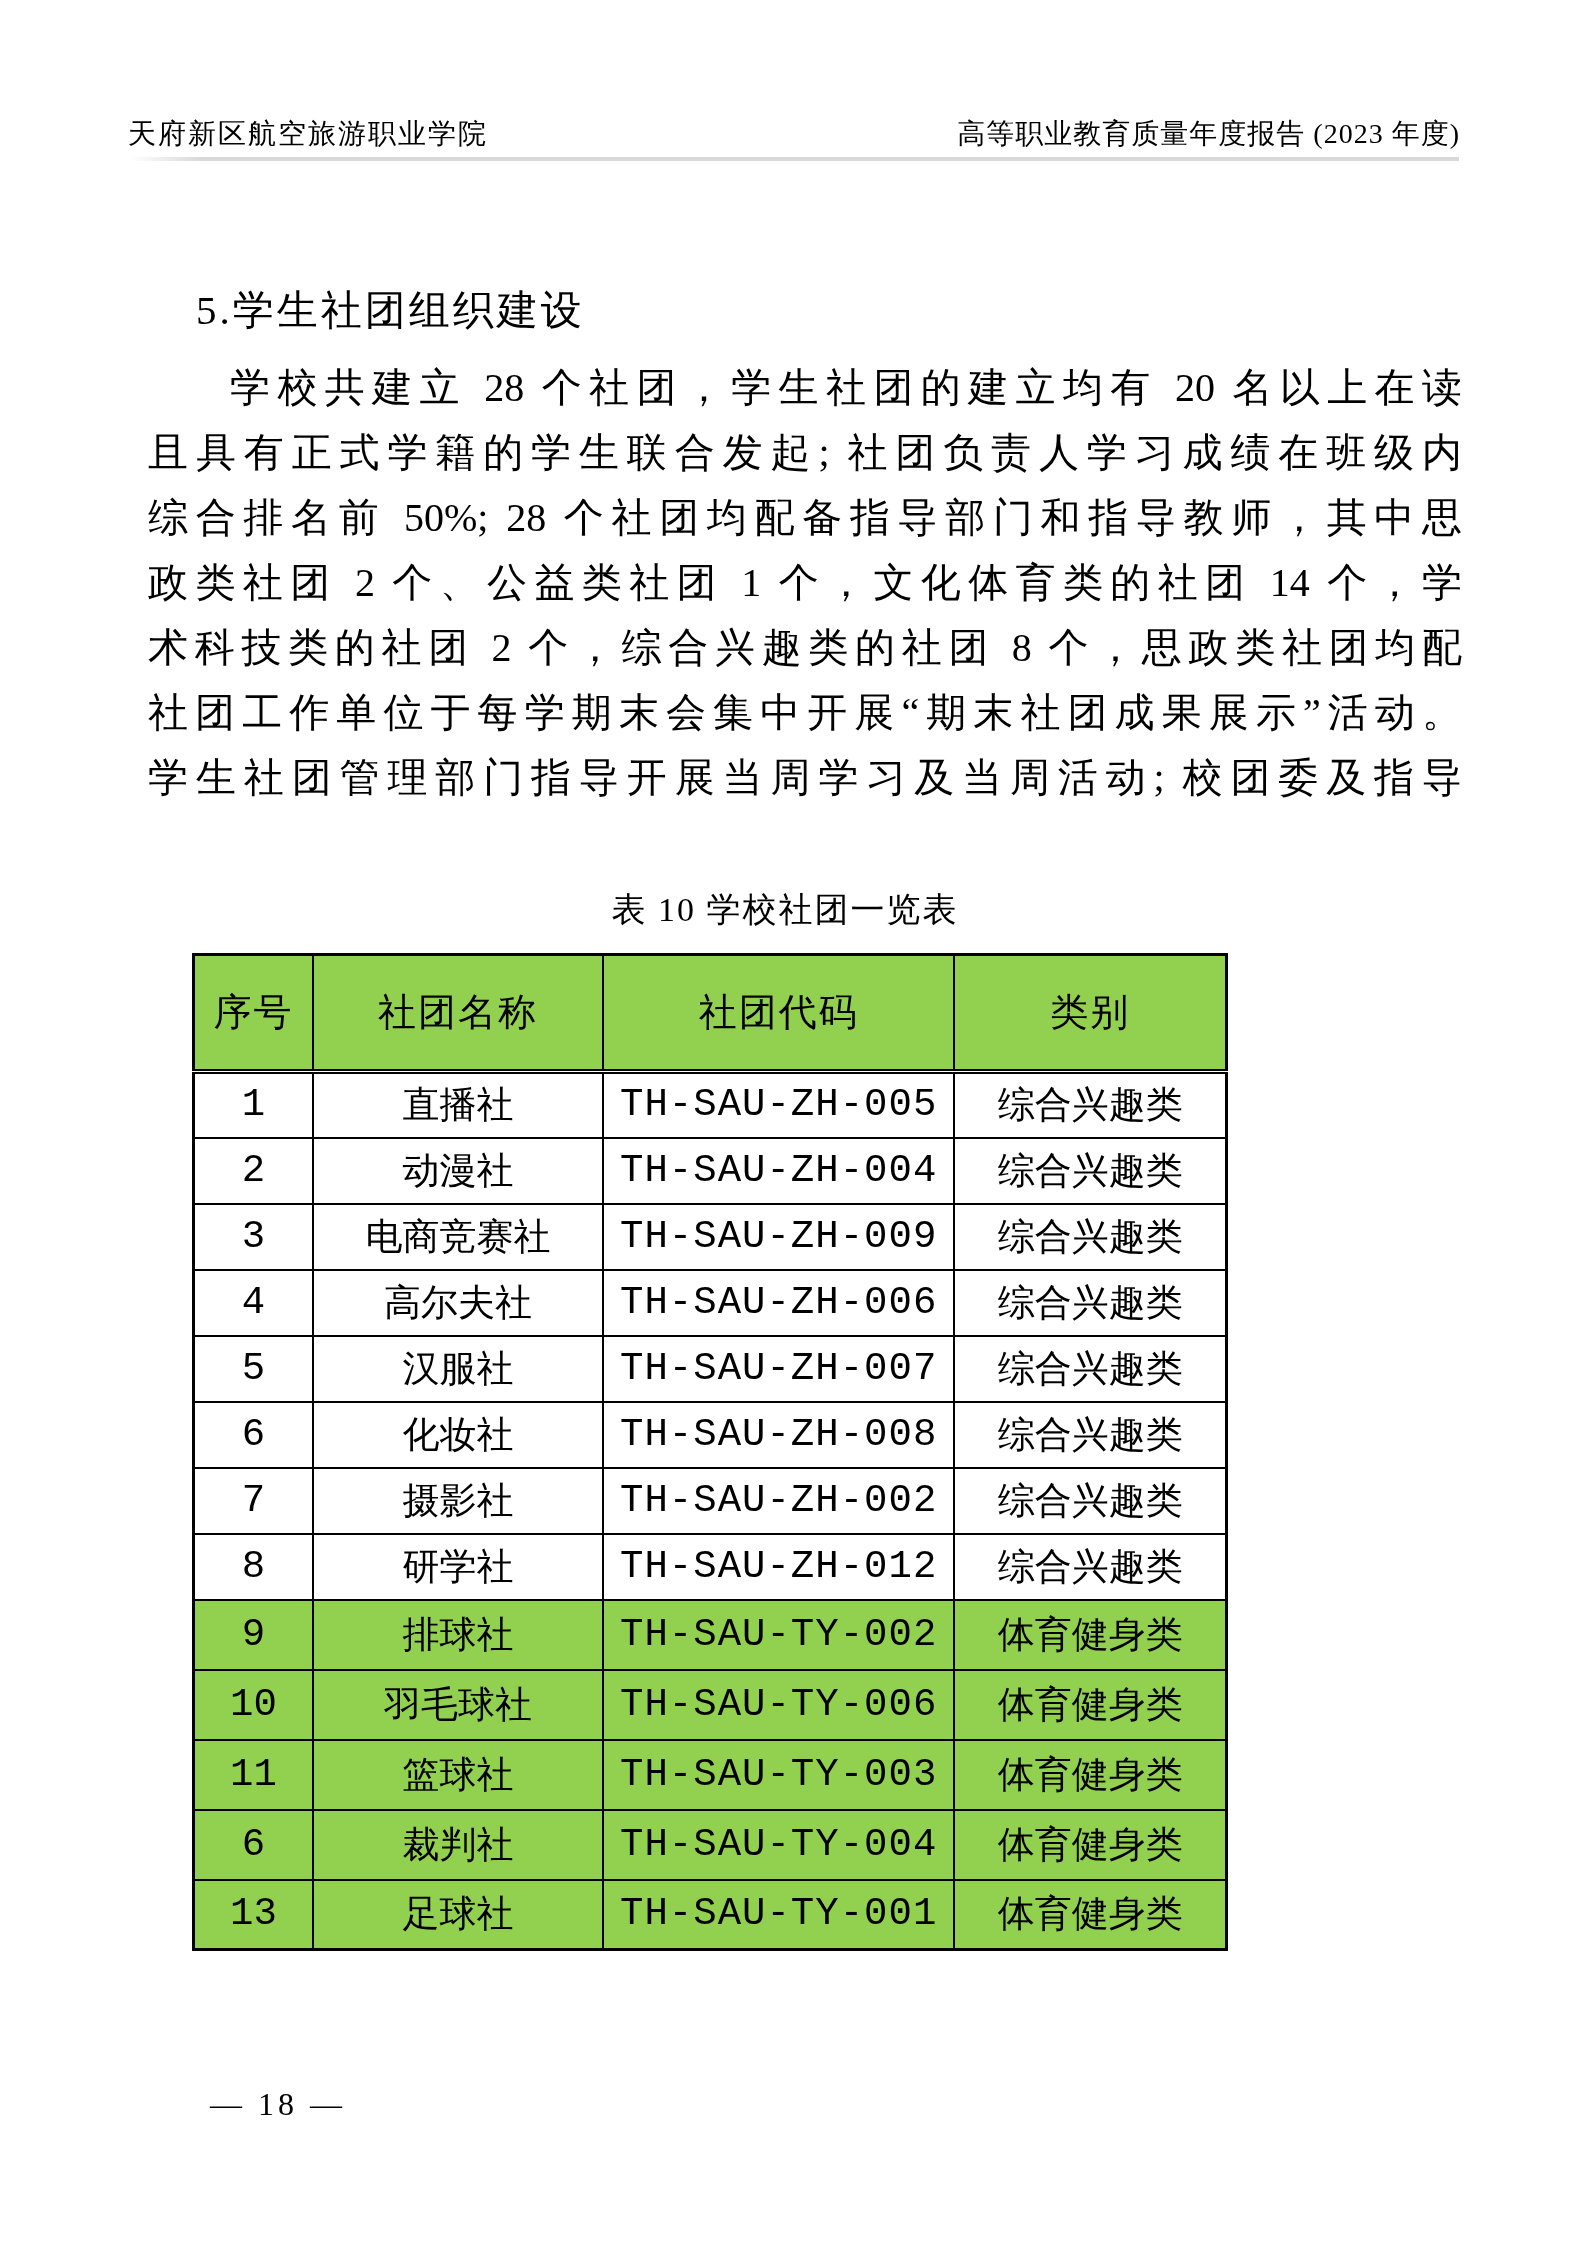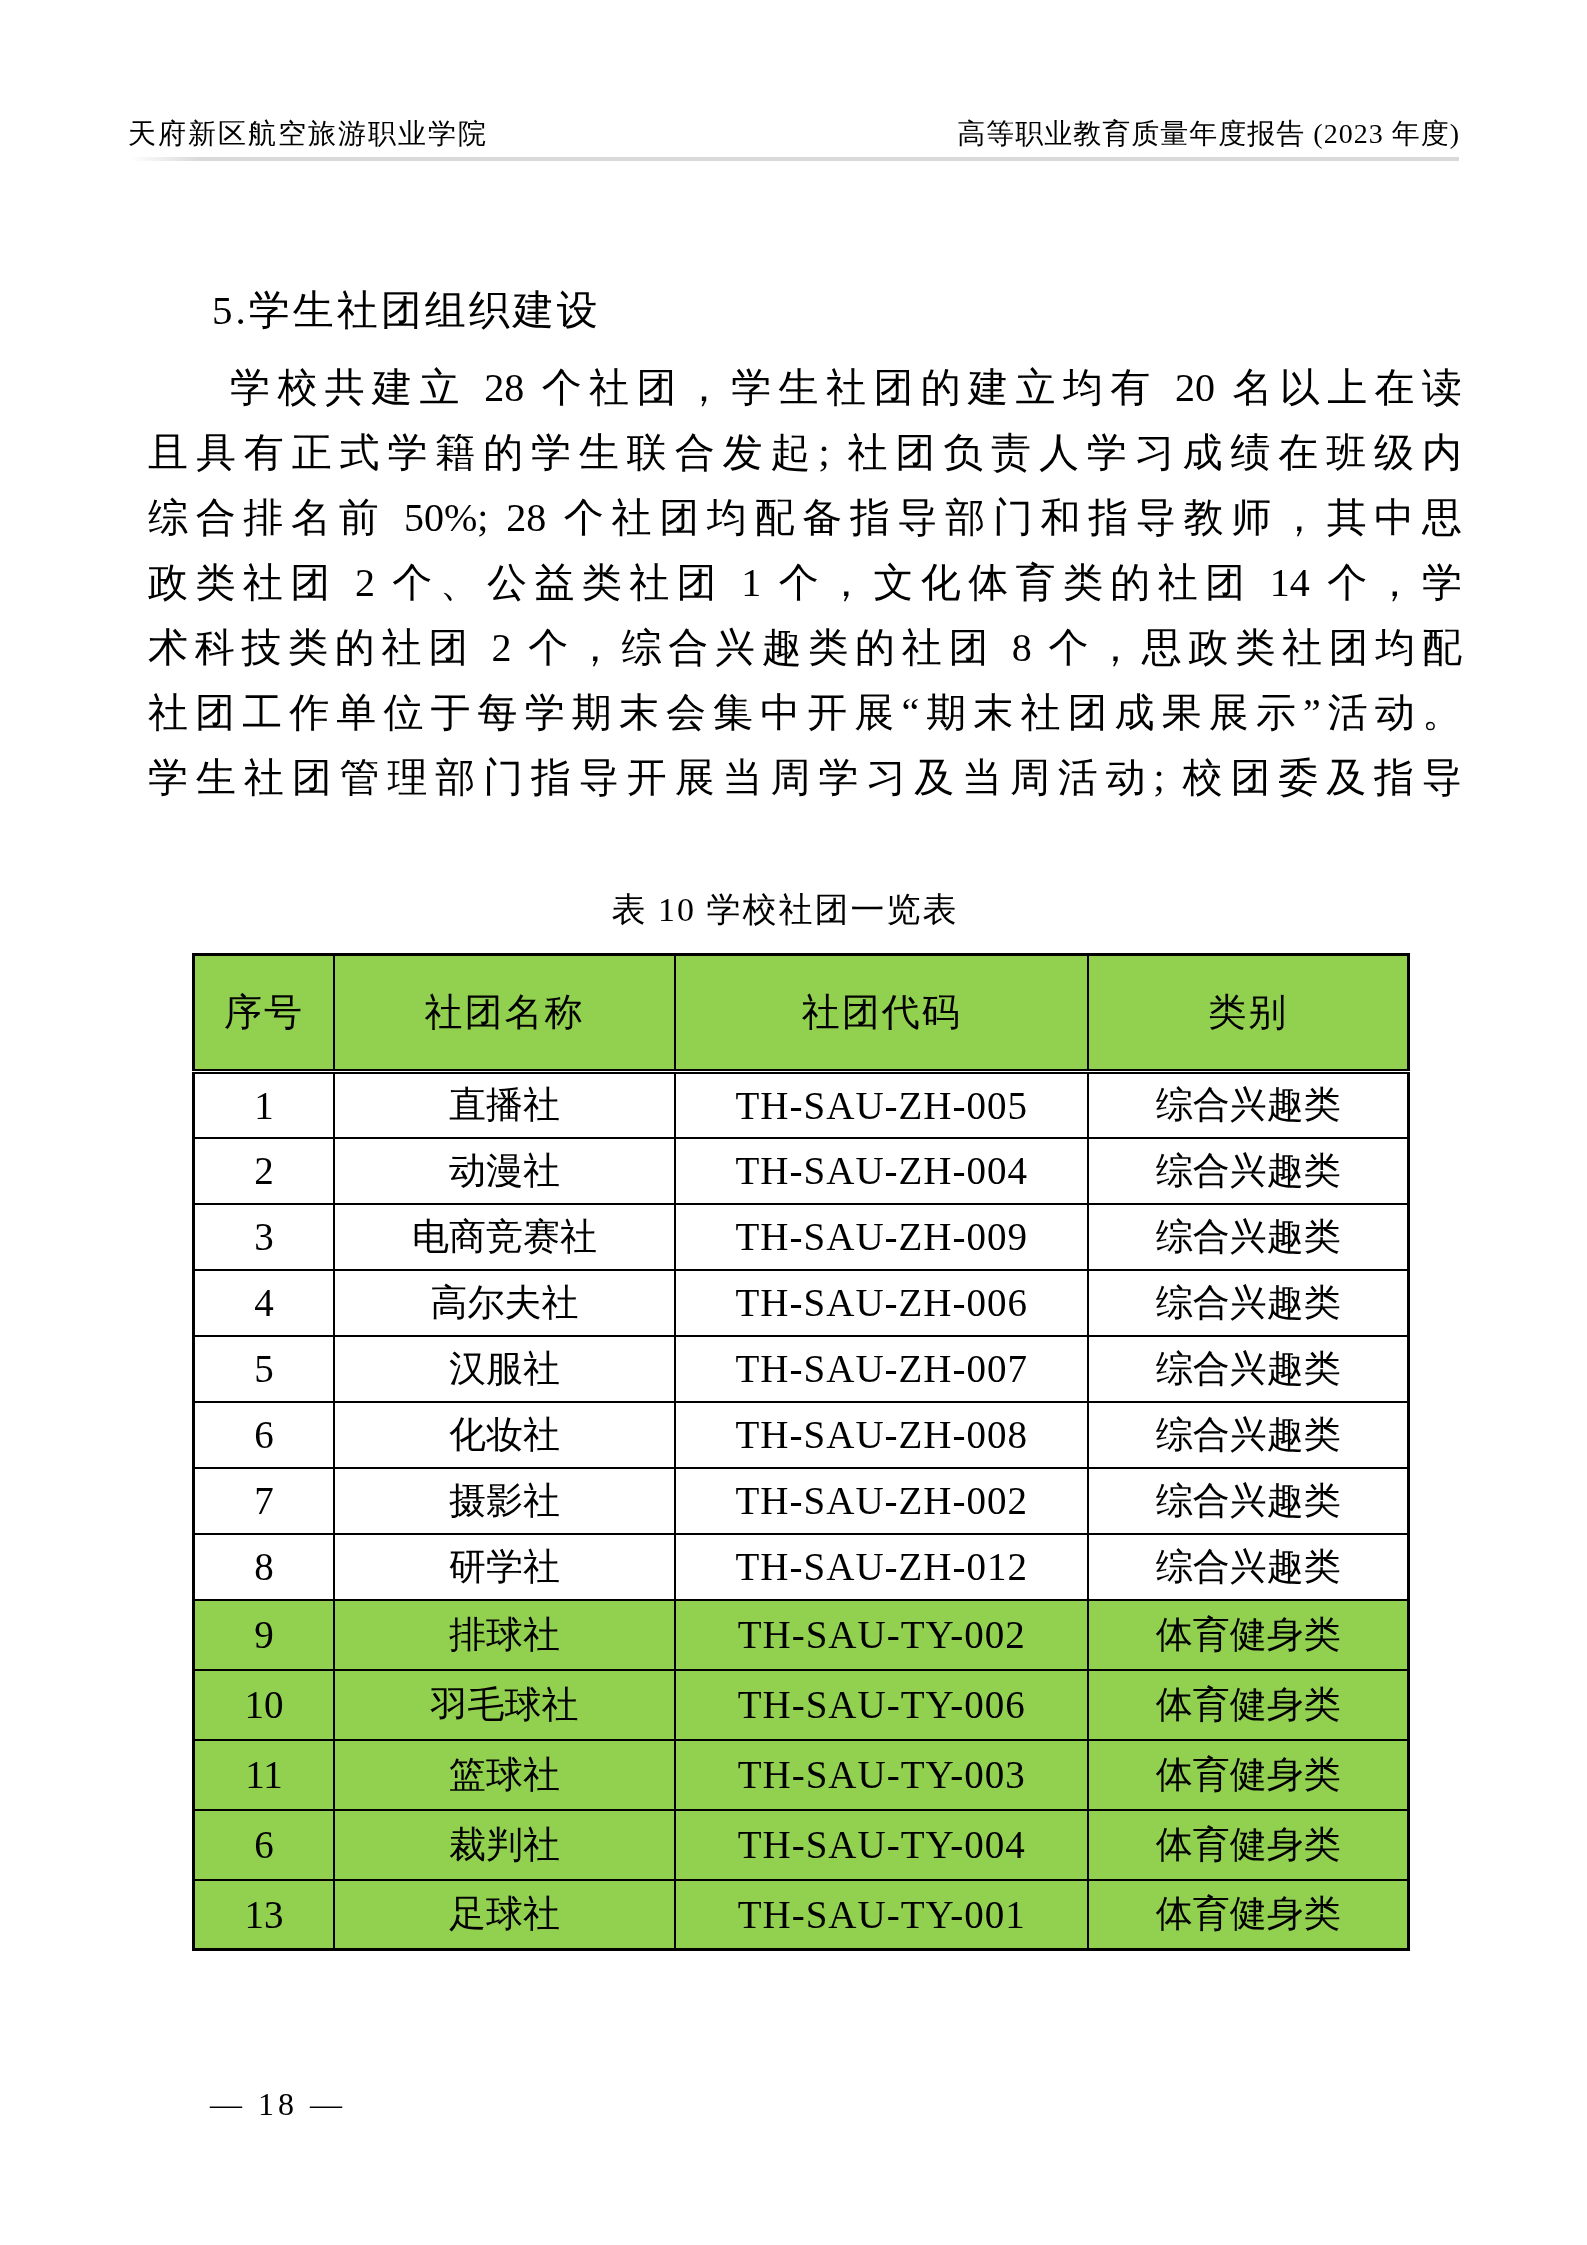--- a/index.html
+++ b/index.html
@@ -17,43 +17,44 @@
     display:flex;justify-content:space-between;align-items:flex-end;
   }
   .pg-header .hl{font-size:28px;letter-spacing:2px;font-weight:500;line-height:1;}
   .pg-header .hr{font-size:28px;letter-spacing:1px;line-height:1;margin-top:31px;}
   .header-rule{
     position:absolute;left:130px;right:128px;top:157px;height:4px;
     background:linear-gradient(to right,#ffffff 0,#d9d9d9 70px,#d9d9d9 100%);
   }
   
   .sec-title{
-    position:absolute;left:212px;top:288px;
+    position:absolute;left:196px;top:288px;
     font-size:41px;line-height:1.1;letter-spacing:3px;
   }
   .para{
     position:absolute;left:148px;top:355px;width:1314px;
     font-size:40px;
   }
   .para .pline{
     height:65px;line-height:65px;white-space:nowrap;
     text-align:justify;text-align-last:justify;
     overflow:hidden;
   }
   .para .pline.indent{padding-left:82px;}
   
   .tbl-caption{
     position:absolute;left:192px;top:890px;width:1186px;
     text-align:center;font-size:34px;letter-spacing:2px;line-height:40px;
   }
   table.club{
-    position:absolute;left:192px;top:953px;width:1218px;
+    position:absolute;left:192px;top:953px;width:1036px;
     border-collapse:collapse;table-layout:fixed;
     border:3px solid #000;
     font-size:37px;
+    font-family:Liberation Mono, monospace;
   }
   table.club col.c1{width:11.55%;}
   table.club col.c2{width:28.1%;}
   table.club col.c3{width:34.0%;}
   table.club col.c4{width:26.35%;}
   table.club th,table.club td{
     border:2px solid #000;
     text-align:center;vertical-align:middle;
     padding:0;overflow:hidden;
   }

